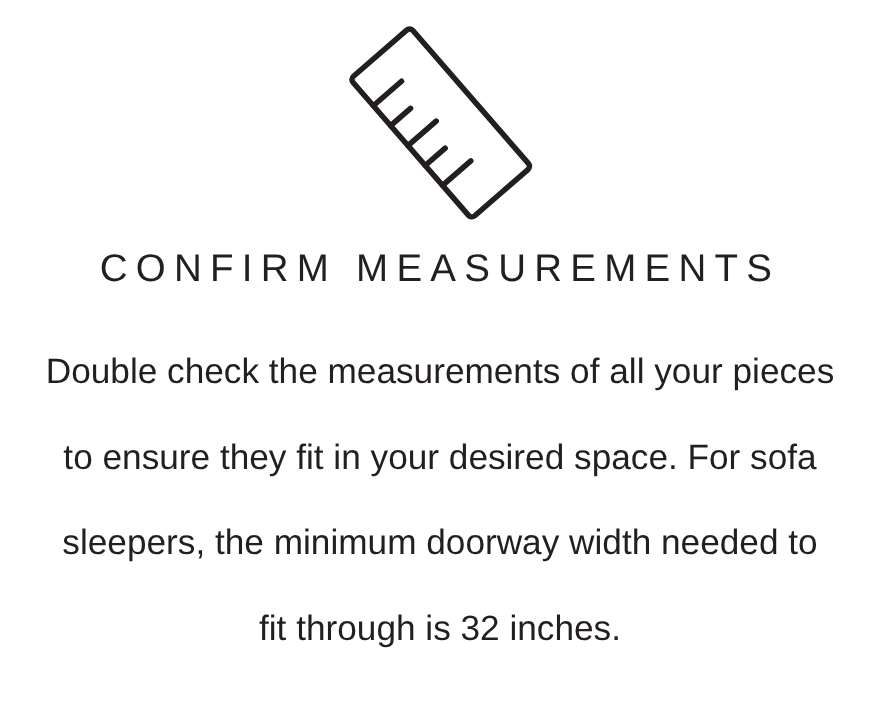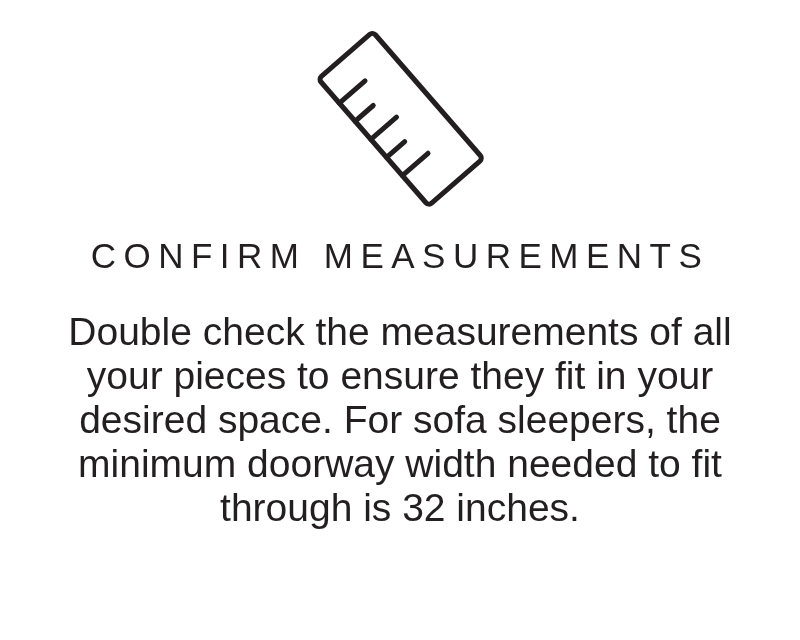--- a/index.html
+++ b/index.html
@@ -15,20 +15,21 @@
     overflow: hidden;
   }
   .card {
     width: 800px;
     height: 640px;
     box-sizing: border-box;
     display: flex;
     flex-direction: column;
     align-items: center;
     padding-top: 18px;
+    justify-content: center;
   }
   .icon-wrap {
     width: 260px;
     height: 200px;
     display: flex;
     align-items: center;
     justify-content: center;
   }
   .icon-wrap svg {
     display: block;
@@ -40,22 +41,22 @@
     color: #231f20;
     text-align: center;
     margin-top: 18px;
     margin-bottom: 0;
     white-space: nowrap;
     font-family: "Liberation Sans", sans-serif;
   }
   .body-copy {
     width: 720px;
     margin-top: 34px;
-    font-size: 39px;
-    line-height: 44px;
+    font-size: 32px;
+    line-height: 78px;
     text-align: center;
     color: #231f20;
     font-family: "Liberation Sans", sans-serif;
     font-weight: 400;
   }
 </style>
 </head>
 <body>
 
 <div class="card">

